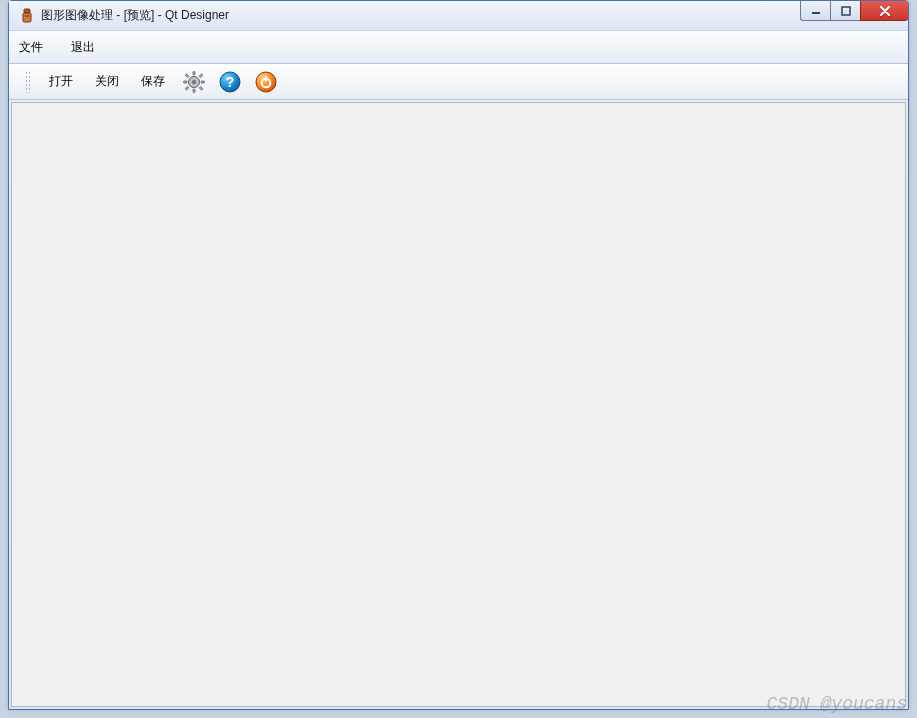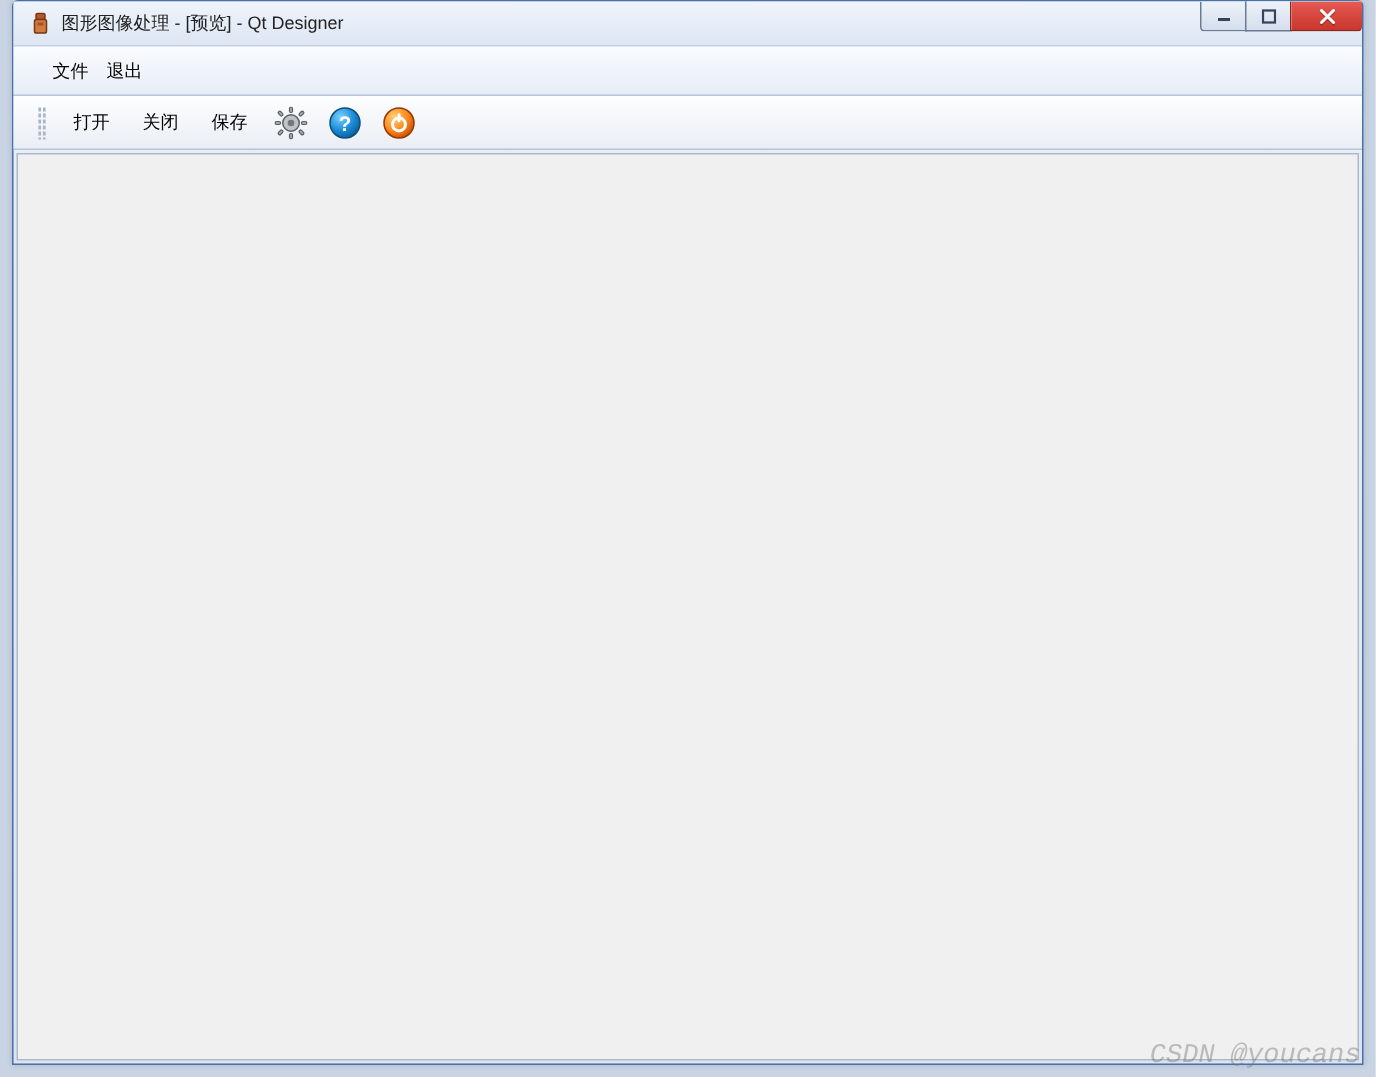--- a/index.html
+++ b/index.html
@@ -46,21 +46,21 @@
       background: linear-gradient(#e55a52,#c9362c);
       border-color: #8a2820; border-right: none;
       color: #fff; font-weight: bold; font-size: 12px;
       border-bottom-right-radius: 3px;
     }
     .win-btn.close svg { filter: drop-shadow(0 1px 0 rgba(0,0,0,.25)); }
     
     .menubar {
       height: 33px; background: linear-gradient(#f9fbfe,#e7edf7);
       border-top: 1px solid #fff; border-bottom: 1px solid #b8c4d8;
-      display: flex; align-items: center; padding: 0 20px; 
+      display: flex; align-items: center; padding: 0 4px; gap: 16px;
       font-size: 12px;
     }
     .menu-item { padding: 3px 6px; cursor: default; }
     
     .toolbar {
       height: 36px; background: linear-gradient(#fdfefe,#eaeef5);
       border-bottom: 1px solid #b8c4d8;
       display: flex; align-items: center; padding: 0 16px; gap: 10px;
     }
     .tool-grip {

